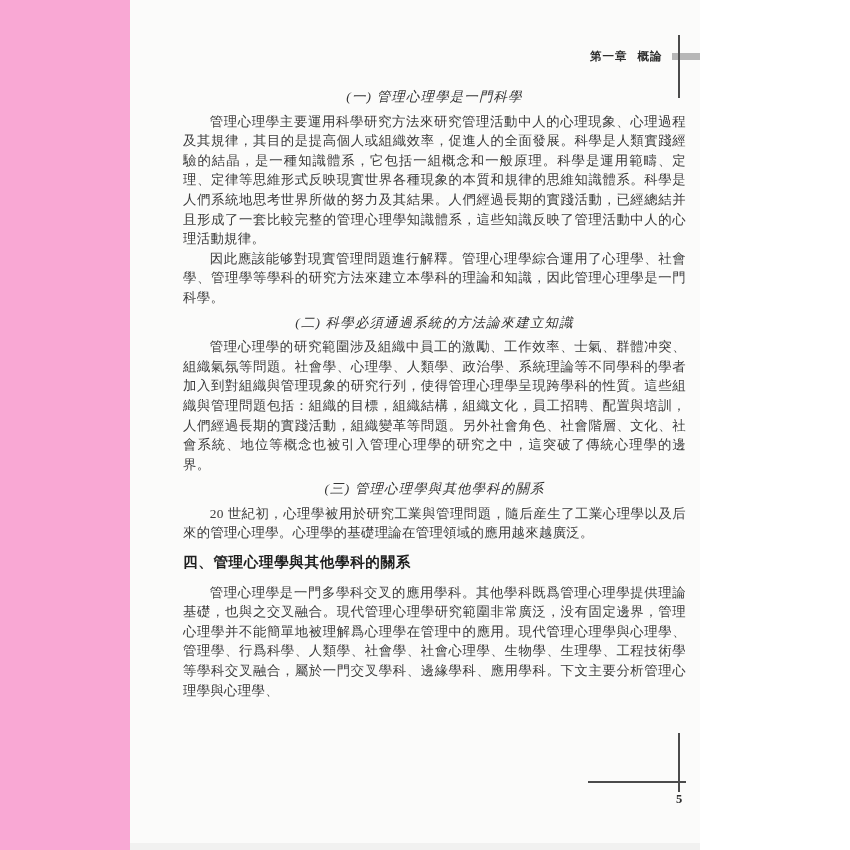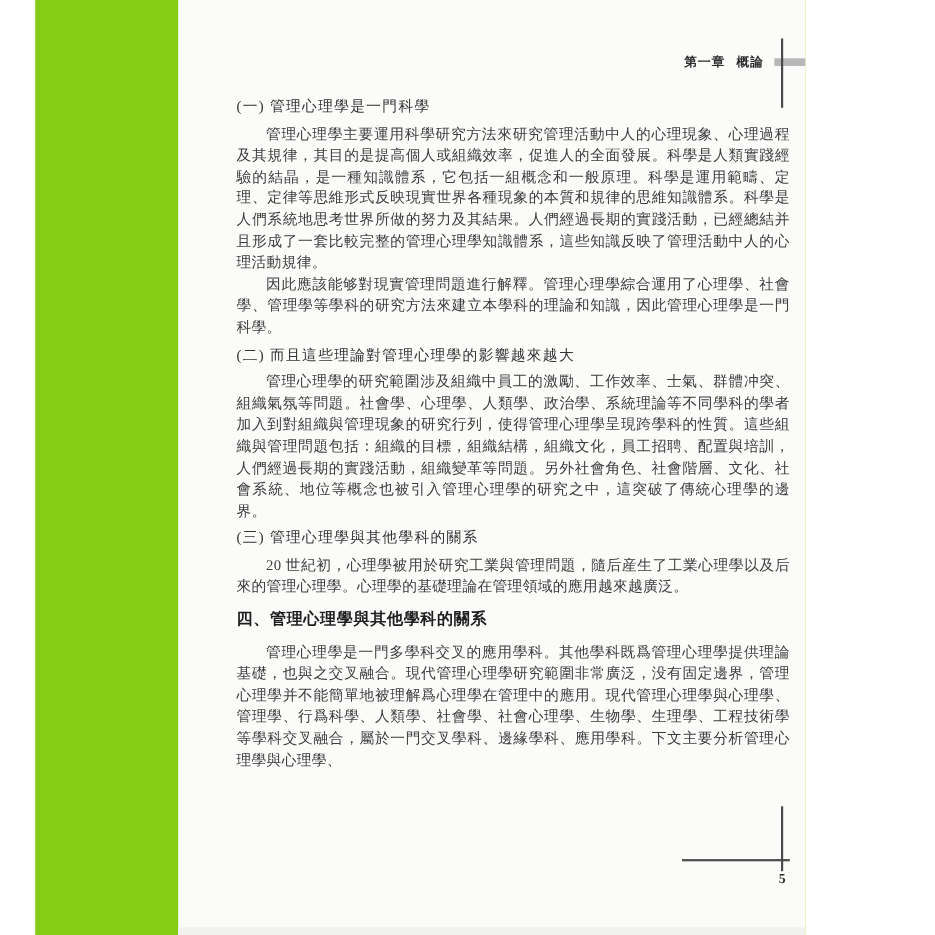--- a/index.html
+++ b/index.html
@@ -5,23 +5,22 @@
   html, body {
     margin: 0;
     padding: 0;
     background: #ffffff;
     font-family: "Liberation Serif", "DejaVu Serif", serif;
   }
   .canvas {
     position: relative;
     width: 700px;
     height: 850px;
-    background: #84cc16;
+    background: #f9a8d4;
     overflow: hidden;
-    margin-left: 32px;
   }
   
   .scan-page {
     position: absolute;
     left: 130px; top: 0; right: 0; bottom: 0;
     background: #fbfbfa;
   }
   .scan-strip {
     position: absolute;
     left: 130px; right: 0; bottom: 0;
@@ -69,28 +68,29 @@
     line-height: 19.6px;
     letter-spacing: 0.3px;
     color: #3c3c3c;
     text-align: justify;
   }
   .content p.para {
     margin: 0;
     text-indent: 2em;
   }
   .content .sub {
+    font-style: italic;
     font-weight: normal;
     letter-spacing: 1.2px;
     color: #333333;
     margin: 5px 0 5px 0;
-    text-align: left;
+    text-align: center;
   }
   .content .heading {
-    font-family: Liberation Sans, sans-serif;
+    font-family: Liberation Mono, monospace;
     font-weight: bold;
     font-style: normal;
     font-size: 14.6px;
     letter-spacing: 0.6px;
     color: #1f1f1f;
     margin: 11px 0 9px 0;
     text-align: left;
   }
   
   .rule-bottom-v {
@@ -129,21 +129,21 @@
     <span class="txt">概論</span>
     <span class="header-bar"></span>
   </div>
   <div class="rule-top-v"></div>
 
   <main class="content">
     <div id="blocks">
         <div class="sub">(一) 管理心理學是一門科學</div>
         <p class="para">管理心理學主要運用科學研究方法來研究管理活動中人的心理現象、心理過程及其規律，其目的是提高個人或組織效率，促進人的全面發展。科學是人類實踐經驗的結晶，是一種知識體系，它包括一組概念和一般原理。科學是運用範疇、定理、定律等思維形式反映現實世界各種現象的本質和規律的思維知識體系。科學是人們系統地思考世界所做的努力及其結果。人們經過長期的實踐活動，已經總結并且形成了一套比較完整的管理心理學知識體系，這些知識反映了管理活動中人的心理活動規律。</p>
         <p class="para">因此應該能够對現實管理問題進行解釋。管理心理學綜合運用了心理學、社會學、管理學等學科的研究方法來建立本學科的理論和知識，因此管理心理學是一門科學。</p>
-        <div class="sub">(二) 而且這些理論對管理心理學的影響越來越大</div>
+        <div class="sub">(二) 科學必須通過系統的方法論來建立知識</div>
         <p class="para">管理心理學的研究範圍涉及組織中員工的激勵、工作效率、士氣、群體冲突、組織氣氛等問題。社會學、心理學、人類學、政治學、系統理論等不同學科的學者加入到對組織與管理現象的研究行列，使得管理心理學呈現跨學科的性質。這些組織與管理問題包括：組織的目標，組織結構，組織文化，員工招聘、配置與培訓，人們經過長期的實踐活動，組織變革等問題。另外社會角色、社會階層、文化、社會系統、地位等概念也被引入管理心理學的研究之中，這突破了傳統心理學的邊界。</p>
         <div class="sub">(三) 管理心理學與其他學科的關系</div>
         <p class="para">20 世紀初，心理學被用於研究工業與管理問題，隨后産生了工業心理學以及后來的管理心理學。心理學的基礎理論在管理領域的應用越來越廣泛。</p>
         <div class="heading">四、管理心理學與其他學科的關系</div>
         <p class="para">管理心理學是一門多學科交叉的應用學科。其他學科既爲管理心理學提供理論基礎，也與之交叉融合。現代管理心理學研究範圍非常廣泛，没有固定邊界，管理心理學并不能簡單地被理解爲心理學在管理中的應用。現代管理心理學與心理學、管理學、行爲科學、人類學、社會學、社會心理學、生物學、生理學、工程技術學等學科交叉融合，屬於一門交叉學科、邊緣學科、應用學科。下文主要分析管理心理學與心理學、</p>
       </div>
   </main>
 
   <div class="rule-bottom-v"></div>
   <div class="rule-bottom-h"></div>

